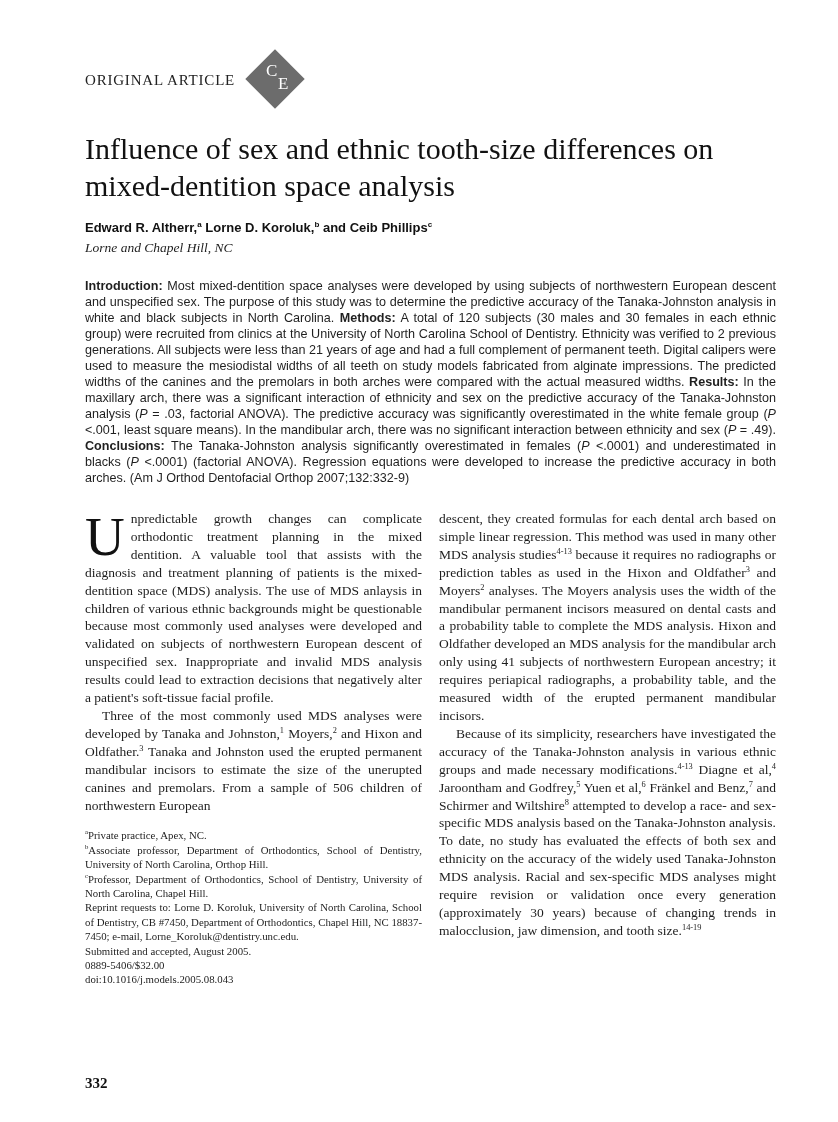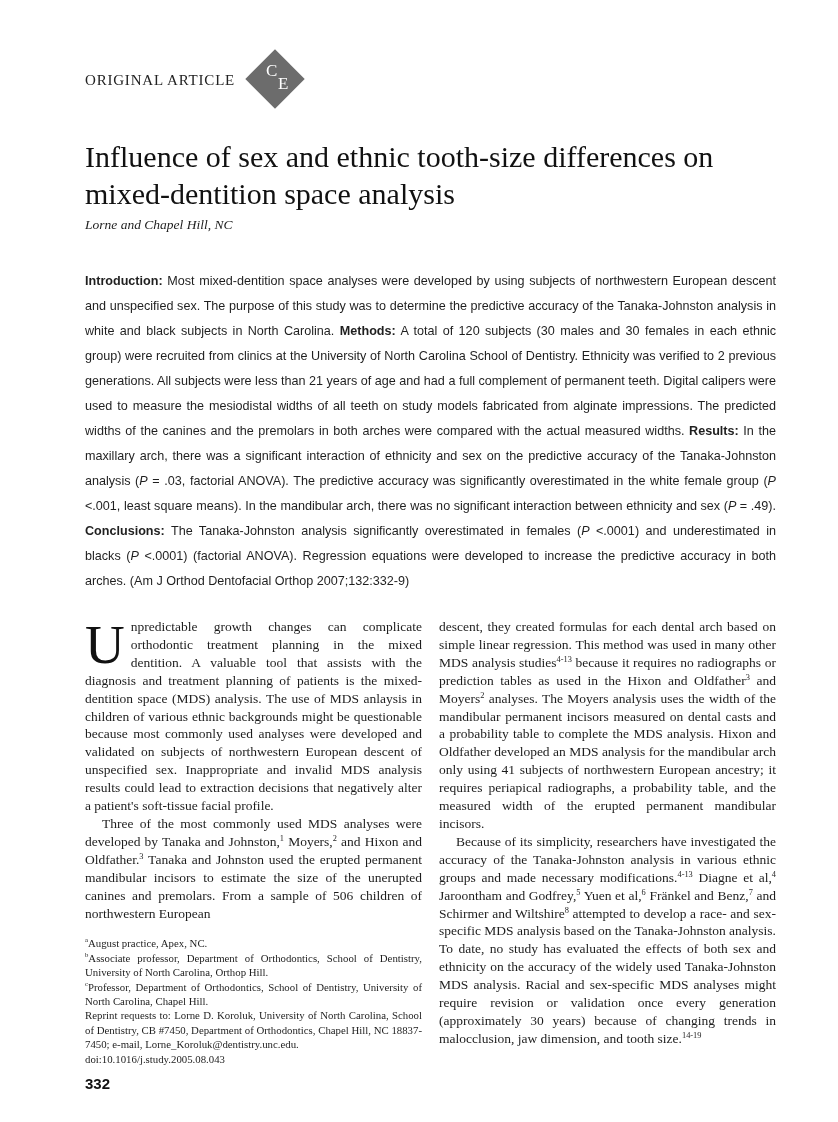--- a/index.html
+++ b/index.html
@@ -11,69 +11,72 @@
   }
   
   .header-row { display:flex; align-items:center; height:64px; }
   .article-type { font-size:15px; letter-spacing:0.8px; margin-right:8px; color:#222; }
   .ce-logo { position:relative; width:64px; height:64px; }
   .ce-diamond { position:absolute; left:11px; top:10px; width:42px; height:42px; transform:rotate(45deg); }
   .ce-letter { position:absolute; color:#ffffff; font-family:"Liberation Serif", serif; font-size:17px; }
   .ce-c { left:23px; top:13px; }
   .ce-e { left:35px; top:26px; }
   
-  .title { font-size:30px; line-height:37px; font-weight:400; margin:26px 0 0 0; max-width:680px; color:#111; }
+  .title { font-size:30px; line-height:37px; font-weight:400; margin:18px 0 0 0; max-width:680px; color:#111; }
   .authors { margin-top:16px; font-family:"Liberation Sans", sans-serif; font-weight:bold; font-size:13px; color:#111; }
   .affiliation { margin-top:5px; font-style:italic; font-size:13.5px; }
   
-  .abstract { margin:36px 0 0 0; font-family:"Liberation Sans", sans-serif; font-size:12.6px; line-height:25px; text-align:justify; color:#1f1f1f; }
+  .abstract { margin:22px 0 0 0; font-family:"Liberation Sans", sans-serif; font-size:12.6px; line-height:16px; text-align:justify; color:#1f1f1f; }
   
   .columns { display:flex; gap:17px; margin-top:24px; }
   .col { width:337px; }
   .para { margin:0; font-size:13.5px; line-height:17.9px; text-align:justify; }
   .para.indent { text-indent:17px; }
   .dropcap { float:left; font-size:55px; line-height:48px; padding:3px 6px 0 0; color:#111; }
   
   .footnotes { margin-top:14px; }
   .fn { margin:0; font-size:10.8px; line-height:14.4px; text-align:justify; }
   sup { font-size:62%; vertical-align:super; line-height:0; }
   .rb { font-weight:bold; }
   .ri { font-style:italic; }
-  .pagenum { position:absolute; left:85px; bottom:30px; font-family:Liberation Sans, sans-serif; font-weight:bold; font-size:15px; color:#111;margin-top:8px; }
+  .pagenum { position:absolute; left:85px; bottom:30px; font-family:Liberation Serif, serif; font-weight:bold; font-size:15px; color:#111;margin-top:8px; }
 </style>
 </head>
 <body>
 
 <div class="page">
 
   <div class="header-row">
     <span class="article-type">ORIGINAL ARTICLE</span>
     <div class="ce-logo">
       <div class="ce-diamond" style="background: rgb(108, 108, 108);"></div>
       <span class="ce-letter ce-c">C</span>
       <span class="ce-letter ce-e">E</span>
     </div>
   </div>
 
   <h1 class="title">Influence of sex and ethnic tooth-size differences on mixed-dentition space analysis</h1>
 
+  <div class="authors"><span>Edward R. Altherr,</span><sup>a</sup><span> Lorne D. Koroluk,</span><sup>b</sup><span> and Ceib Phillips</span><sup>c</sup></div>
   <div class="affiliation">Lorne and Chapel Hill, NC</div>
 
   <p class="abstract"><span class="rb">Introduction:</span><span> Most mixed-dentition space analyses were developed by using subjects of northwestern European descent and unspecified sex. The purpose of this study was to determine the predictive accuracy of the Tanaka-Johnston analysis in white and black subjects in North Carolina. </span><span class="rb">Methods:</span><span> A total of 120 subjects (30 males and 30 females in each ethnic group) were recruited from clinics at the University of North Carolina School of Dentistry. Ethnicity was verified to 2 previous generations. All subjects were less than 21 years of age and had a full complement of permanent teeth. Digital calipers were used to measure the mesiodistal widths of all teeth on study models fabricated from alginate impressions. The predicted widths of the canines and the premolars in both arches were compared with the actual measured widths. </span><span class="rb">Results:</span><span> In the maxillary arch, there was a significant interaction of ethnicity and sex on the predictive accuracy of the Tanaka-Johnston analysis (</span><span class="ri">P</span><span> = .03, factorial ANOVA). The predictive accuracy was significantly overestimated in the white female group (</span><span class="ri">P</span><span> &lt;.001, least square means). In the mandibular arch, there was no significant interaction between ethnicity and sex (</span><span class="ri">P</span><span> = .49). </span><span class="rb">Conclusions:</span><span> The Tanaka-Johnston analysis significantly overestimated in females (</span><span class="ri">P</span><span> &lt;.0001) and underestimated in blacks (</span><span class="ri">P</span><span> &lt;.0001) (factorial ANOVA). Regression equations were developed to increase the predictive accuracy in both arches. (Am J Orthod Dentofacial Orthop 2007;132:332-9)</span></p>
 
   <div class="columns">
     <div class="col">
       <p class="para"><span class="dropcap">U</span><span><span>npredictable growth changes can complicate orthodontic treatment planning in the mixed dentition. A valuable tool that assists with the diagnosis and treatment planning of patients is the mixed-dentition space (MDS) analysis. The use of MDS anlaysis in children of various ethnic backgrounds might be questionable because most commonly used analyses were developed and validated on subjects of northwestern European descent of unspecified sex. Inappropriate and invalid MDS analysis results could lead to extraction decisions that negatively alter a patient's soft-tissue facial profile.</span></span></p>
       <p class="para indent"><span>Three of the most commonly used MDS analyses were developed by Tanaka and Johnston,</span><sup>1</sup><span> Moyers,</span><sup>2</sup><span> and Hixon and Oldfather.</span><sup>3</sup><span> Tanaka and Johnston used the erupted permanent mandibular incisors to estimate the size of the unerupted canines and premolars. From a sample of 506 children of northwestern European</span></p>
       <div class="footnotes">
-        <p class="fn"><sup>a</sup><span>August practice, Apex, NC.</span></p>
+        <p class="fn"><sup>a</sup><span>Private practice, Apex, NC.</span></p>
         <p class="fn"><sup>b</sup><span>Associate professor, Department of Orthodontics, School of Dentistry, University of North Carolina, Orthop Hill.</span></p>
         <p class="fn"><sup>c</sup><span>Professor, Department of Orthodontics, School of Dentistry, University of North Carolina, Chapel Hill.</span></p>
         <p class="fn"><span>Reprint requests to: Lorne D. Koroluk, University of North Carolina, School of Dentistry, CB #7450, Department of Orthodontics, Chapel Hill, NC 18837-7450; e-mail, Lorne_Koroluk@dentistry.unc.edu.</span></p>
-        <p class="fn"><span>doi:10.1016/j.study.2005.08.043</span></p>
+        <p class="fn"><span>Submitted and accepted, August 2005.</span></p>
+        <p class="fn"><span>0889-5406/$32.00</span></p>
+        <p class="fn"><span>doi:10.1016/j.models.2005.08.043</span></p>
       </div>
     </div>
     <div class="col">
       <p class="para"><span>descent, they created formulas for each dental arch based on simple linear regression. This method was used in many other MDS analysis studies</span><sup>4-13</sup><span> because it requires no radiographs or prediction tables as used in the Hixon and Oldfather</span><sup>3</sup><span> and Moyers</span><sup>2</sup><span> analyses. The Moyers analysis uses the width of the mandibular permanent incisors measured on dental casts and a probability table to complete the MDS analysis. Hixon and Oldfather developed an MDS analysis for the mandibular arch only using 41 subjects of northwestern European ancestry; it requires periapical radiographs, a probability table, and the measured width of the erupted permanent mandibular incisors.</span></p>
       <p class="para indent"><span>Because of its simplicity, researchers have investigated the accuracy of the Tanaka-Johnston analysis in various ethnic groups and made necessary modifications.</span><sup>4-13</sup><span> Diagne et al,</span><sup>4</sup><span> Jaroontham and Godfrey,</span><sup>5</sup><span> Yuen et al,</span><sup>6</sup><span> Fränkel and Benz,</span><sup>7</sup><span> and Schirmer and Wiltshire</span><sup>8</sup><span> attempted to develop a race- and sex-specific MDS analysis based on the Tanaka-Johnston analysis. To date, no study has evaluated the effects of both sex and ethnicity on the accuracy of the widely used Tanaka-Johnston MDS analysis. Racial and sex-specific MDS analyses might require revision or validation once every generation (approximately 30 years) because of changing trends in malocclusion, jaw dimension, and tooth size.</span><sup>14-19</sup></p>
     </div>
   </div>
 
   <div class="pagenum">332</div>
 

